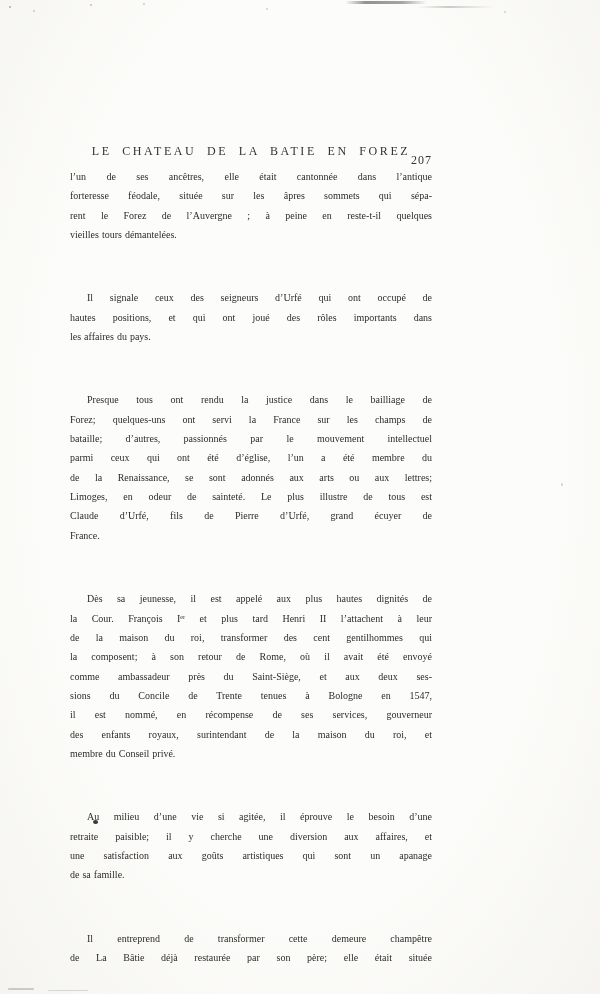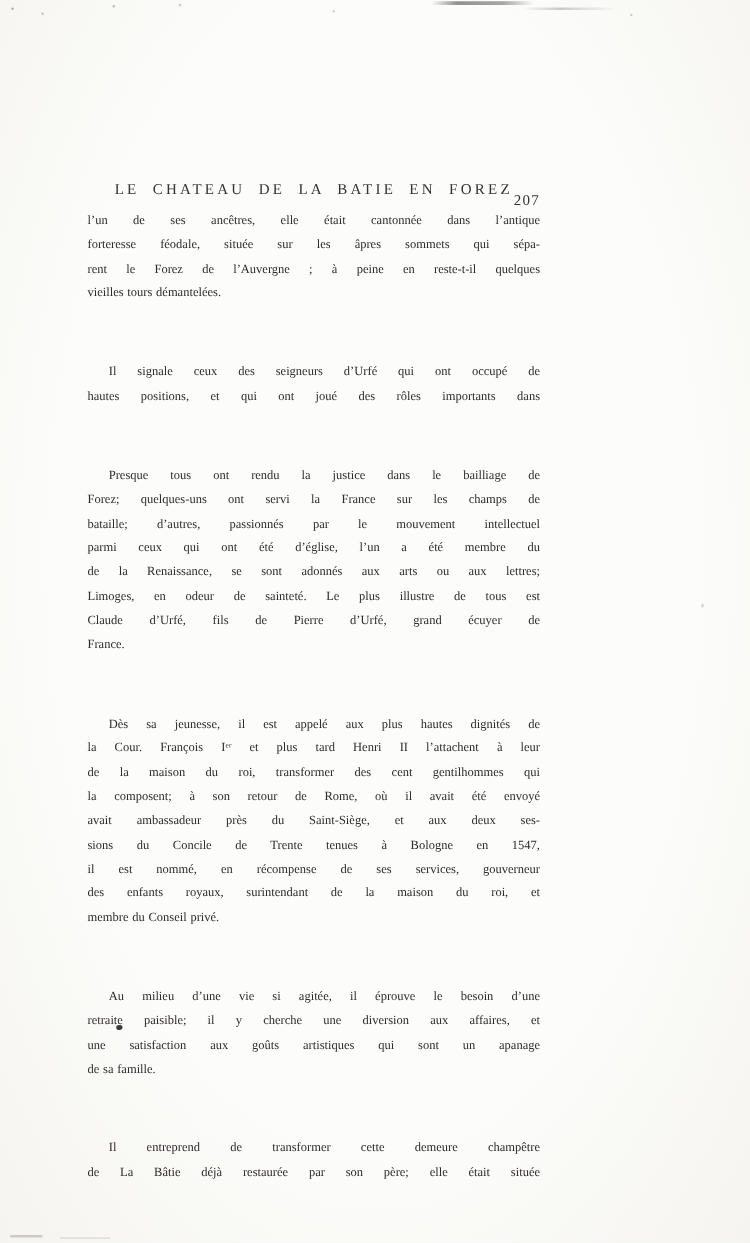--- a/index.html
+++ b/index.html
@@ -116,37 +116,38 @@
     <div class="body-text" id="paragraphs">
         <div class="par">
           <div class="line">l’un de ses ancêtres, elle était cantonnée dans l’antique</div>
           <div class="line">forteresse féodale, située sur les âpres sommets qui sépa-</div>
           <div class="line">rent le Forez de l’Auvergne ; à peine en reste-t-il quelques</div>
           <div class="line no-stretch">vieilles tours démantelées.</div>
         </div>
         <div class="par indent">
           <div class="line">Il signale ceux des seigneurs d’Urfé qui ont occupé de</div>
           <div class="line">hautes positions, et qui ont joué des rôles importants dans</div>
+          <div class="line no-stretch">les affaires du pays.</div>
         </div>
         <div class="par indent">
           <div class="line">Presque tous ont rendu la justice dans le bailliage de</div>
           <div class="line">Forez; quelques-uns ont servi la France sur les champs de</div>
           <div class="line">bataille; d’autres, passionnés par le mouvement intellectuel</div>
           <div class="line">parmi ceux qui ont été d’église, l’un a été membre du</div>
           <div class="line">de la Renaissance, se sont adonnés aux arts ou aux lettres;</div>
           <div class="line">Limoges, en odeur de sainteté. Le plus illustre de tous est</div>
           <div class="line">Claude d’Urfé, fils de Pierre d’Urfé, grand écuyer de</div>
           <div class="line no-stretch">France.</div>
         </div>
         <div class="par indent">
           <div class="line">Dès sa jeunesse, il est appelé aux plus hautes dignités de</div>
           <div class="line">la Cour. François Iᵉʳ et plus tard Henri II l’attachent à leur</div>
           <div class="line">de la maison du roi, transformer des cent gentilhommes qui</div>
           <div class="line">la composent; à son retour de Rome, où il avait été envoyé</div>
-          <div class="line">avait ambassadeur près du Saint-Siège, et aux deux ses-</div>
+          <div class="line">comme ambassadeur près du Saint-Siège, et aux deux ses-</div>
           <div class="line">sions du Concile de Trente tenues à Bologne en 1547,</div>
           <div class="line">il est nommé, en récompense de ses services, gouverneur</div>
           <div class="line">des enfants royaux, surintendant de la maison du roi, et</div>
           <div class="line no-stretch">membre du Conseil privé.</div>
         </div>
         <div class="par indent">
           <div class="line">Au milieu d’une vie si agitée, il éprouve le besoin d’une</div>
           <div class="line">retraite paisible; il y cherche une diversion aux affaires, et</div>
           <div class="line">une satisfaction aux goûts artistiques qui sont un apanage</div>
           <div class="line no-stretch">de sa famille.</div>

